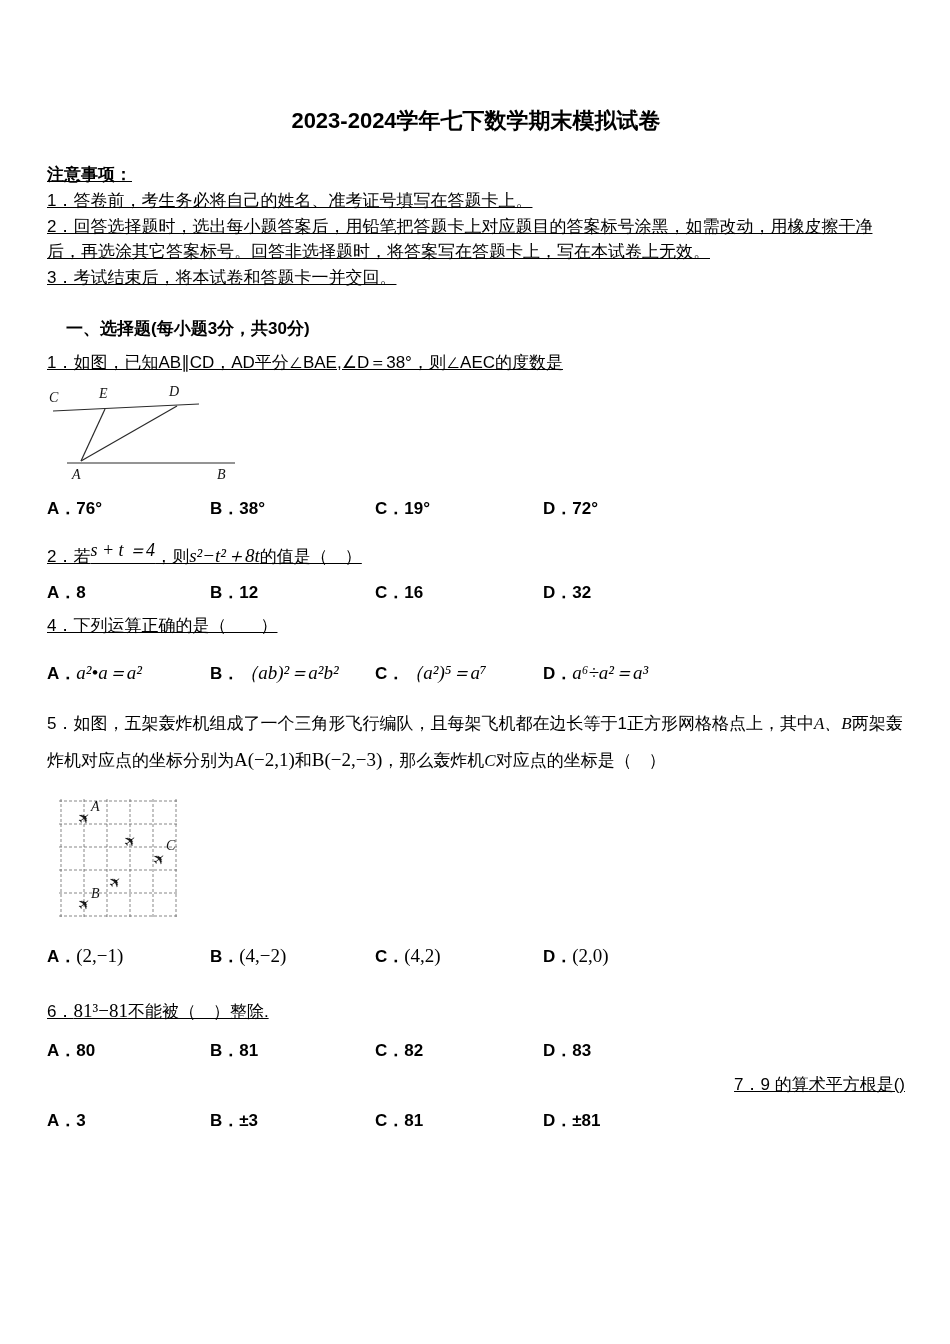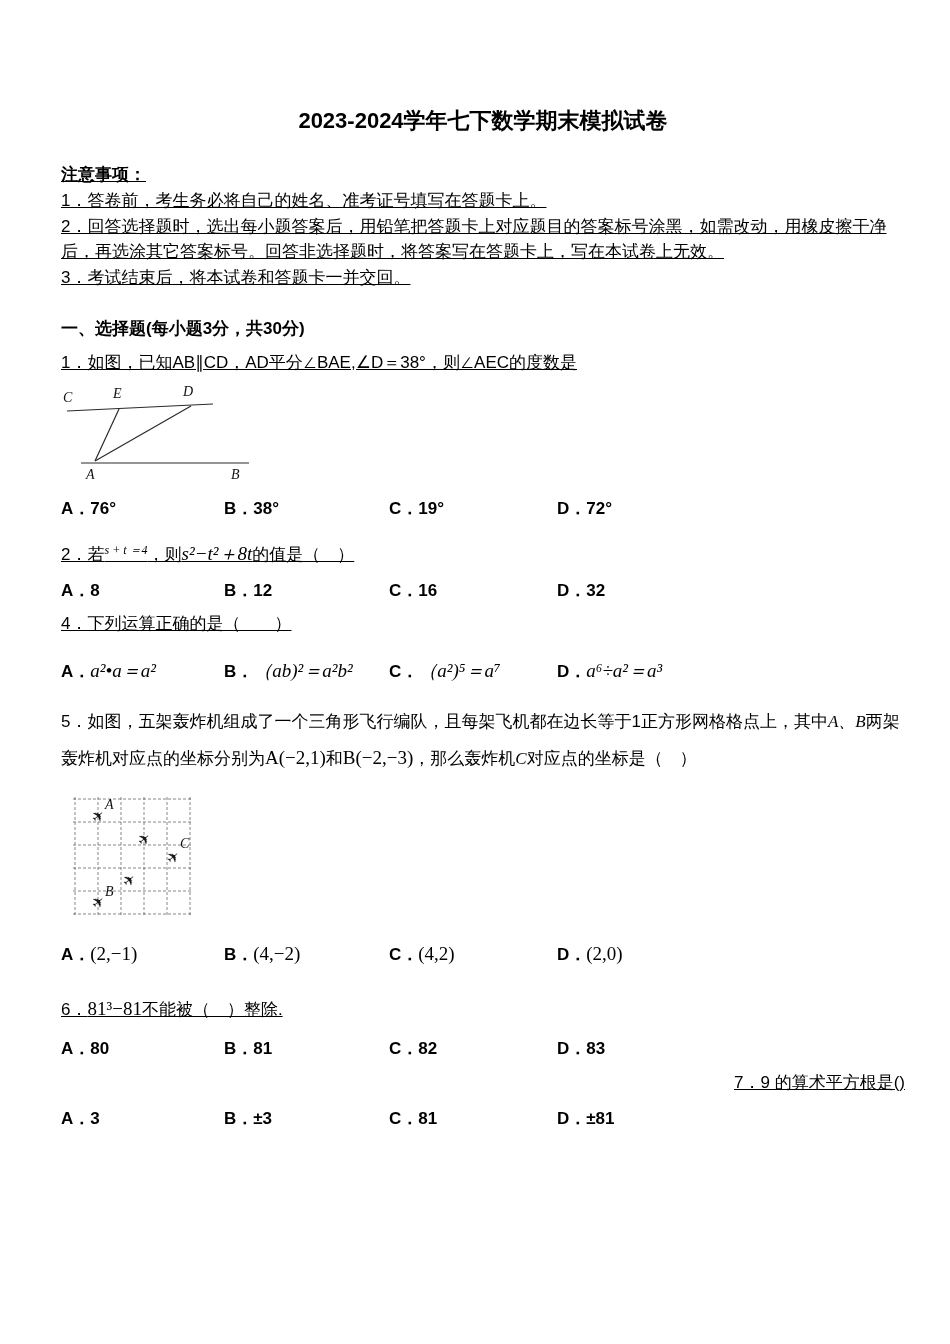--- a/index.html
+++ b/index.html
@@ -4,53 +4,53 @@
 <style>
   * { box-sizing: border-box; }
   html, body { margin: 0; padding: 0; background: #ffffff; }
   .page {
     width: 950px;
     height: 1344px;
     background: #ffffff;
     color: #000;
     font-family: "Liberation Sans", sans-serif;
     font-size: 17px;
-    padding: 106px 45px 30px 61px;
+    padding: 106px 45px 30px 47px;
     overflow: hidden;
   }
   .title {
     margin: 0 0 26px 0;
     text-align: center;
     font-size: 22px;
     font-weight: 700;
   }
   .line { line-height: 25px; text-decoration: underline; }
   .bold { font-weight: 700; }
   .notes .line { margin: 0 0 1px 0; }
-  .section-heading { margin-top: 26px; font-weight: 700; line-height: 25px; }
+  .section-heading { margin-top: 26px; font-weight: 700; line-height: 25px; margin-left: 19px; }
   .q-text { margin-top: 9px; }
   .opts {
     display: grid;
     grid-template-columns: 163px 165px 168px 1fr;
     font-weight: 700;
     margin: 12px 0 4px 0;
     align-items: baseline;
   }
   .opts .cell { white-space: nowrap; }
   .opts .ol { font-weight: 700; }
   .opts .val {
     font-family: "Liberation Serif", serif;
     font-weight: 400;
     font-size: 19px;
   }
   .opts.mathy { margin-top: 22px; }
   .math  { font-family: "Liberation Serif", serif; }
   .it    { font-style: italic; }
   .m-big { font-size: 19px; }
-  .raised { font-family: "Liberation Serif", serif; font-style: italic; font-size: 12px; vertical-align: 6px; margin-top: 21px; }
+  .raised { font-family: "Liberation Serif", serif; font-style: italic; font-size: 18px; vertical-align: 6px; margin-top: 21px; }
   .fig1 { display: block; margin: 10px 0 0 0; }
   .fig5 { display: block; margin: 16px 0 2px 6px; }
   .q2line { margin-top: 18px; }
   .q5para { margin-top: 20px; line-height: 36px; }
   .q6line { margin-top: 28px; line-height: 30px; }
   .q7line { margin-top: 10px; text-align: right; }
   svg text.vlabel {
     font-family: "Liberation Serif", serif;
     font-style: italic;
     font-size: 14px;

